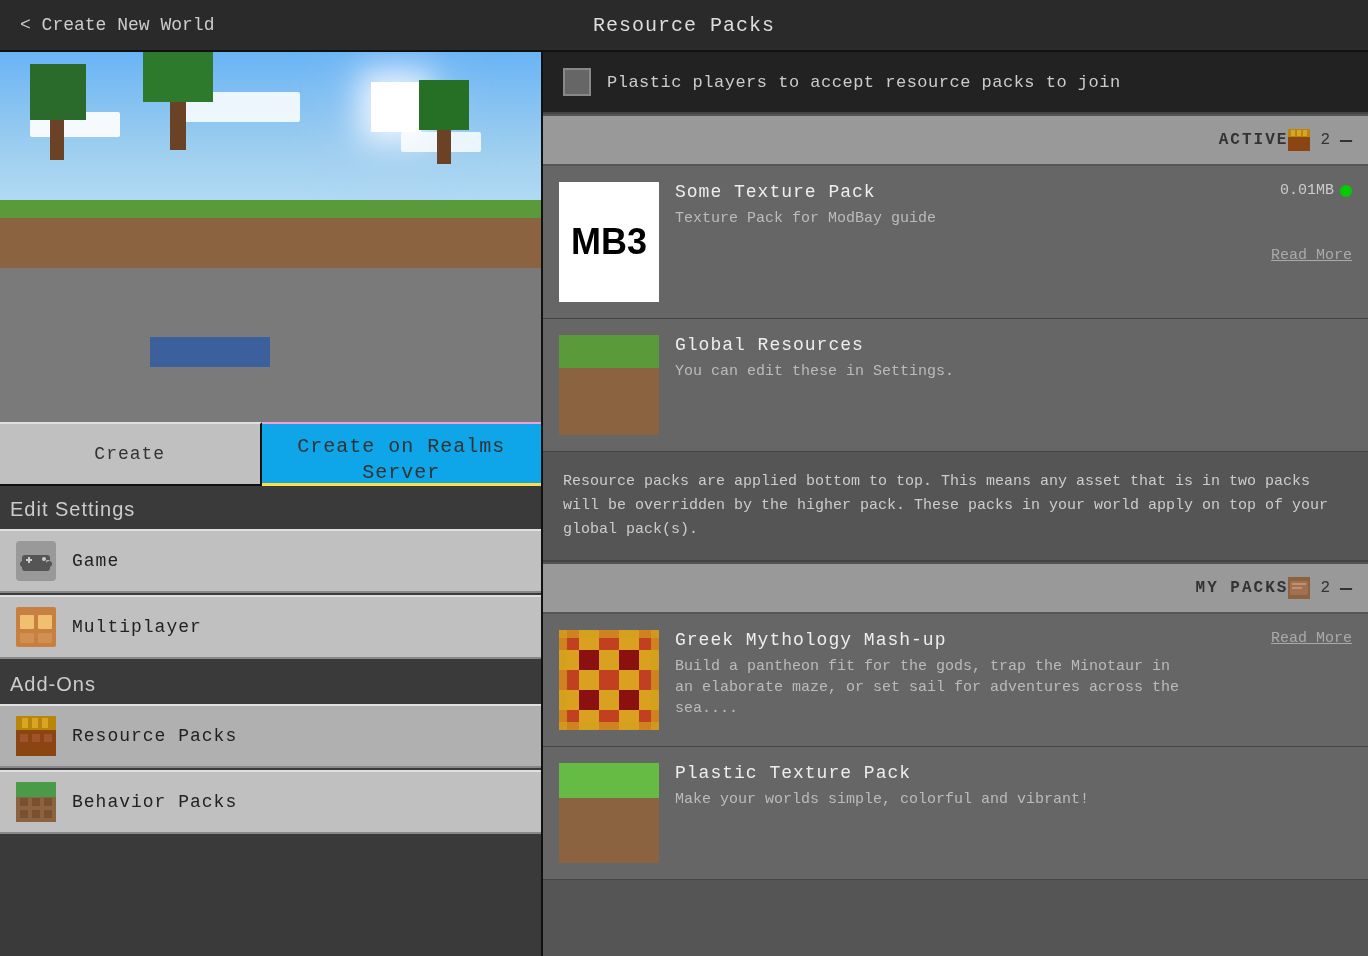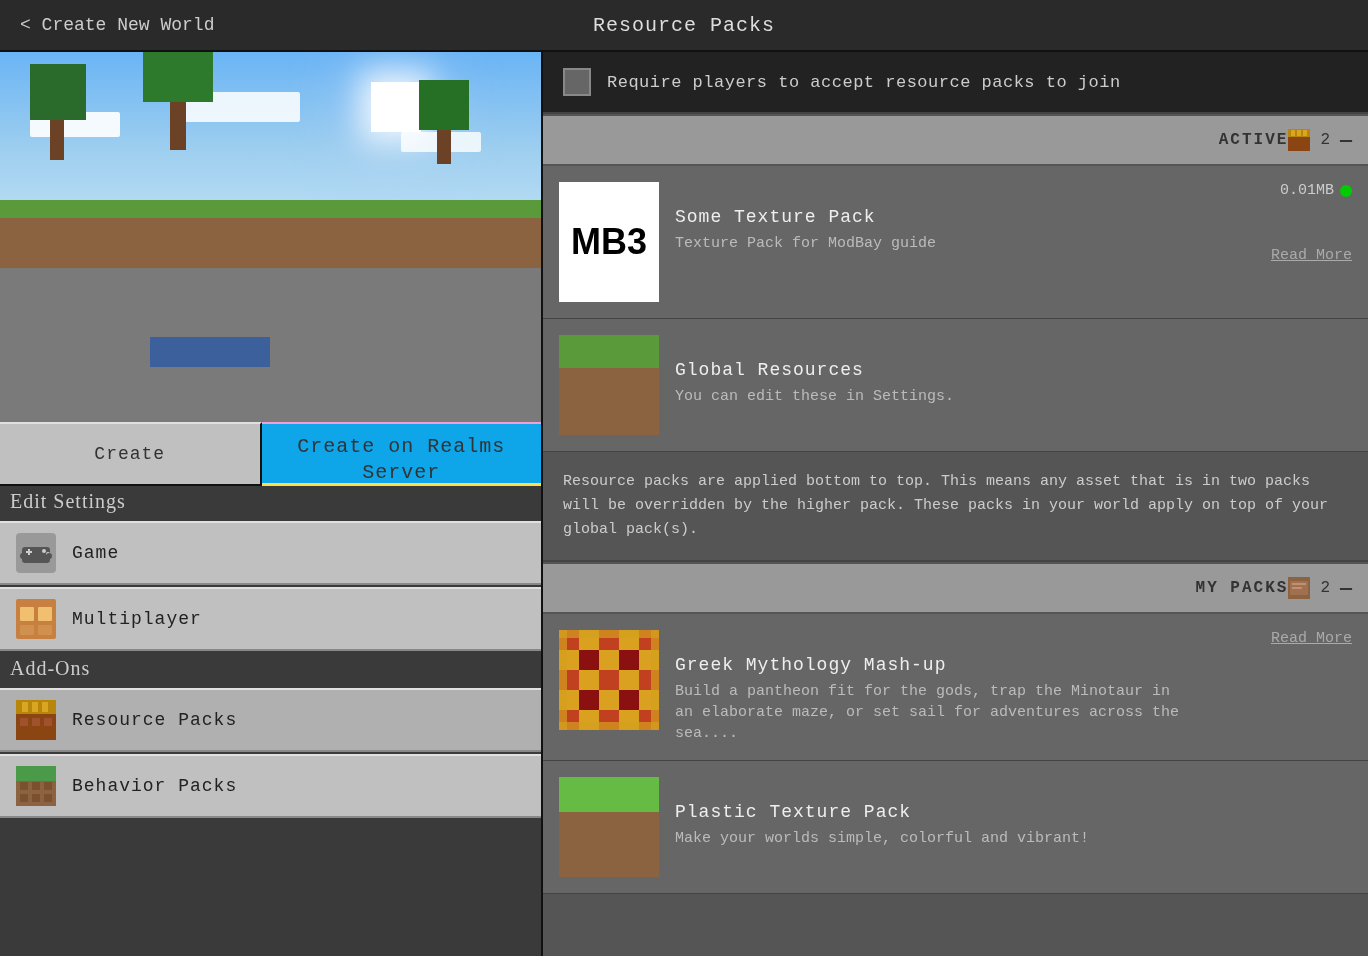--- a/index.html
+++ b/index.html
@@ -205,22 +205,22 @@
       cursor: pointer;
       padding: 10px;
       line-height: 1.3;
       letter-spacing: 1px;
     }
 
     
     .section-title {
       color: #ccc;
       font-size: 20px;
-      font-family: Liberation Serif, serif;
-      padding: 4px 10px 8px;
+      font-family: Liberation Sans, sans-serif;
+      padding: 12px 10px 8px;
       letter-spacing: 1px;
     }
 
     .menu-item {
       display: flex;
       align-items: center;
       gap: 14px;
       padding: 0 14px;
       height: 64px;
       background: #c0c0c0;
@@ -321,21 +321,20 @@
       display: flex;
       align-items: flex-start;
       padding: 16px;
       background: #666;
       border-bottom: 1px solid #444;
       gap: 16px;
       flex-shrink: 0;
     }
     .pack-info {
       flex: 1;
-      margin-top: 25px;
     }
     .pack-name {
       color: #eee;
       font-size: 18px;
       font-family: 'Courier New', monospace;
       letter-spacing: 1px;
       margin-bottom: 6px;
     }
     .pack-desc {
       color: #bbb;
@@ -557,21 +556,21 @@
       </div>
       <span class="menu-label">Behavior Packs</span>
     </div>
 
   </div>
 
   <div class="right-panel">
 
     <div class="require-bar">
       <div class="checkbox-box"></div>
-      <span class="require-text">Require players to accept resource packs to join</span>
+      <span class="require-text">Plastic players to accept resource packs to join</span>
     </div>
 
     <div class="separator"></div>
 
     <div class="pack-section-header">
       <span class="section-header-label">ACTIVE</span>
       <div class="section-header-right">
         <svg width="22" height="22" viewBox="0 0 22 22">
           <rect width="22" height="22" fill="#8B4513"></rect>
           <rect x="0" y="0" width="22" height="8" fill="#b8860b"></rect>

